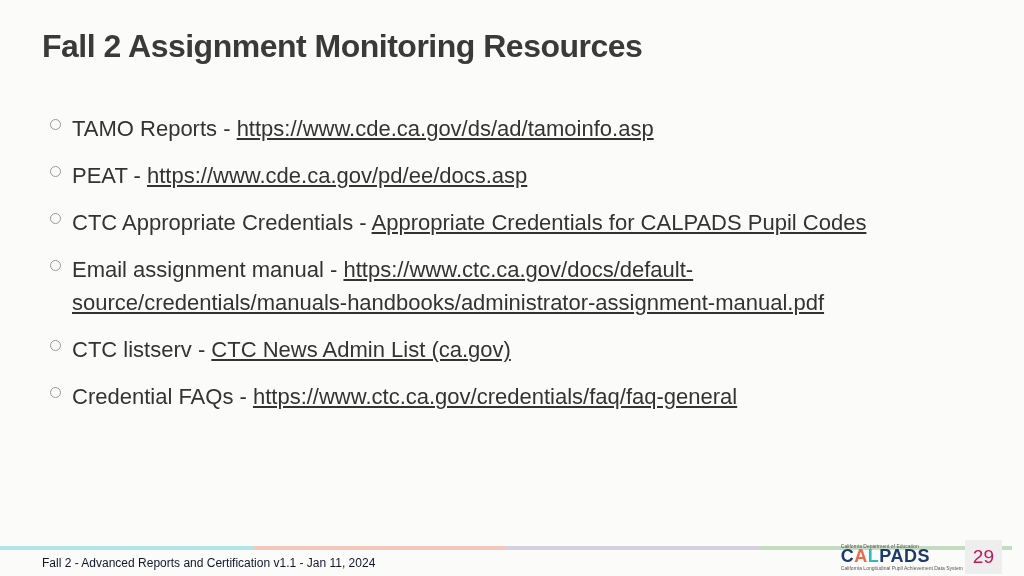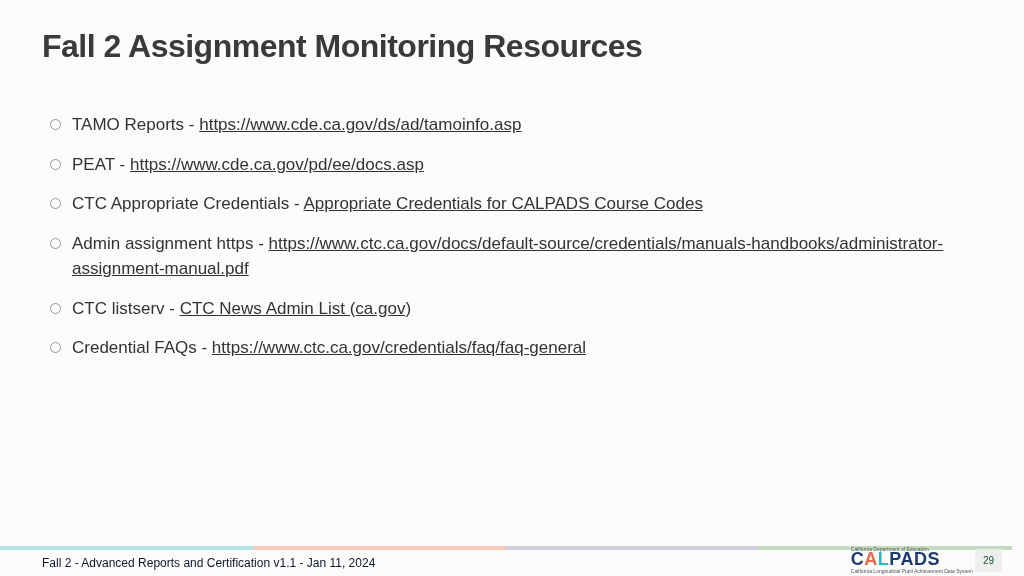--- a/index.html
+++ b/index.html
@@ -22,21 +22,21 @@
   }
   .list {
     position: absolute;
     top: 112px;
     left: 50px;
     right: 60px;
     list-style: none;
   }
   .item {
     position: relative;
-    font-size: 17px;
+    font-size: 22px;
     color: #333;
     line-height: 1.5;
     margin-bottom: 14px;
     padding-left: 22px;
   }
   .item::before {
     content: "";
     position: absolute;
     left: 0;
     top: 7px;
@@ -102,45 +102,45 @@
     font-size: 5px;
     font-weight: 400;
     color: #555;
     letter-spacing: 0;
     margin-bottom: -3px;
   }
   .logo-a { color: #e96a4c; }
   .logo-l { color: #2bbcc0; }
   .logo-i { position: relative; }
   .page-num {
-    font-size: 10px;
-    color: #14532d;
+    font-size: 19px;
+    color: #be185d;
     background: #eee;
     padding: 6px 8px;
   }
 </style>
 </head>
 <body>
 
 <div class="slide">
 
   <h1 class="title">Fall 2 Assignment Monitoring Resources</h1>
 
   <ul class="list">
     <li class="item">
       <span>TAMO Reports - </span><a class="link" href="#">https://www.cde.ca.gov/ds/ad/tamoinfo.asp</a>
     </li>
     <li class="item">
       <span>PEAT - </span><a class="link" href="#">https://www.cde.ca.gov/pd/ee/docs.asp</a>
     </li>
     <li class="item">
-      <span>CTC Appropriate Credentials - </span><a class="link" href="#">Appropriate Credentials for CALPADS Course Codes</a>
+      <span>CTC Appropriate Credentials - </span><a class="link" href="#">Appropriate Credentials for CALPADS Pupil Codes</a>
     </li>
     <li class="item">
-      <span>Admin assignment https - </span><a class="link" href="#">https://www.ctc.ca.gov/docs/default-source/credentials/manuals-handbooks/administrator-assignment-manual.pdf</a>
+      <span>Email assignment manual - </span><a class="link" href="#">https://www.ctc.ca.gov/docs/default-source/credentials/manuals-handbooks/administrator-assignment-manual.pdf</a>
     </li>
     <li class="item">
       <span>CTC listserv - </span><a class="link" href="#">CTC News Admin List (ca.gov)</a>
     </li>
     <li class="item">
       <span>Credential FAQs - </span><a class="link" href="#">https://www.ctc.ca.gov/credentials/faq/faq-general</a>
     </li>
   </ul>
 
   <div class="footer">

